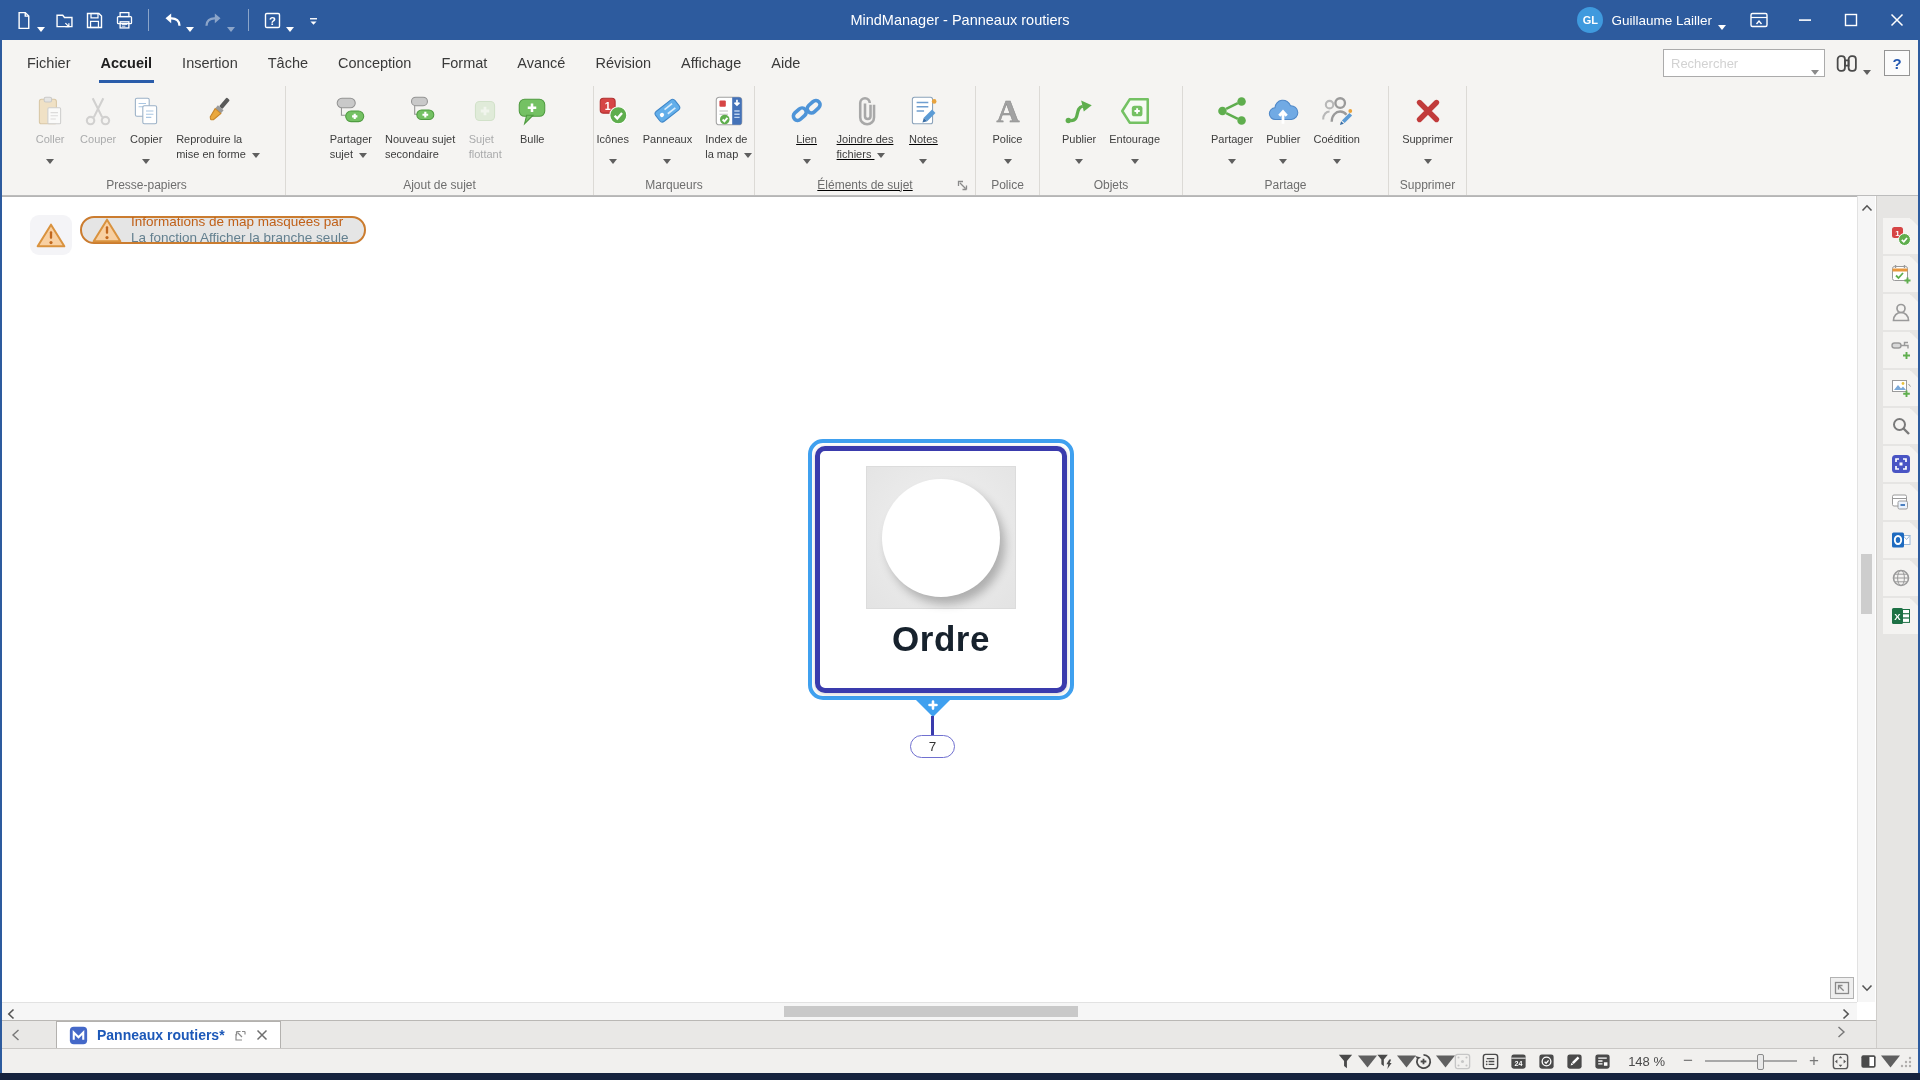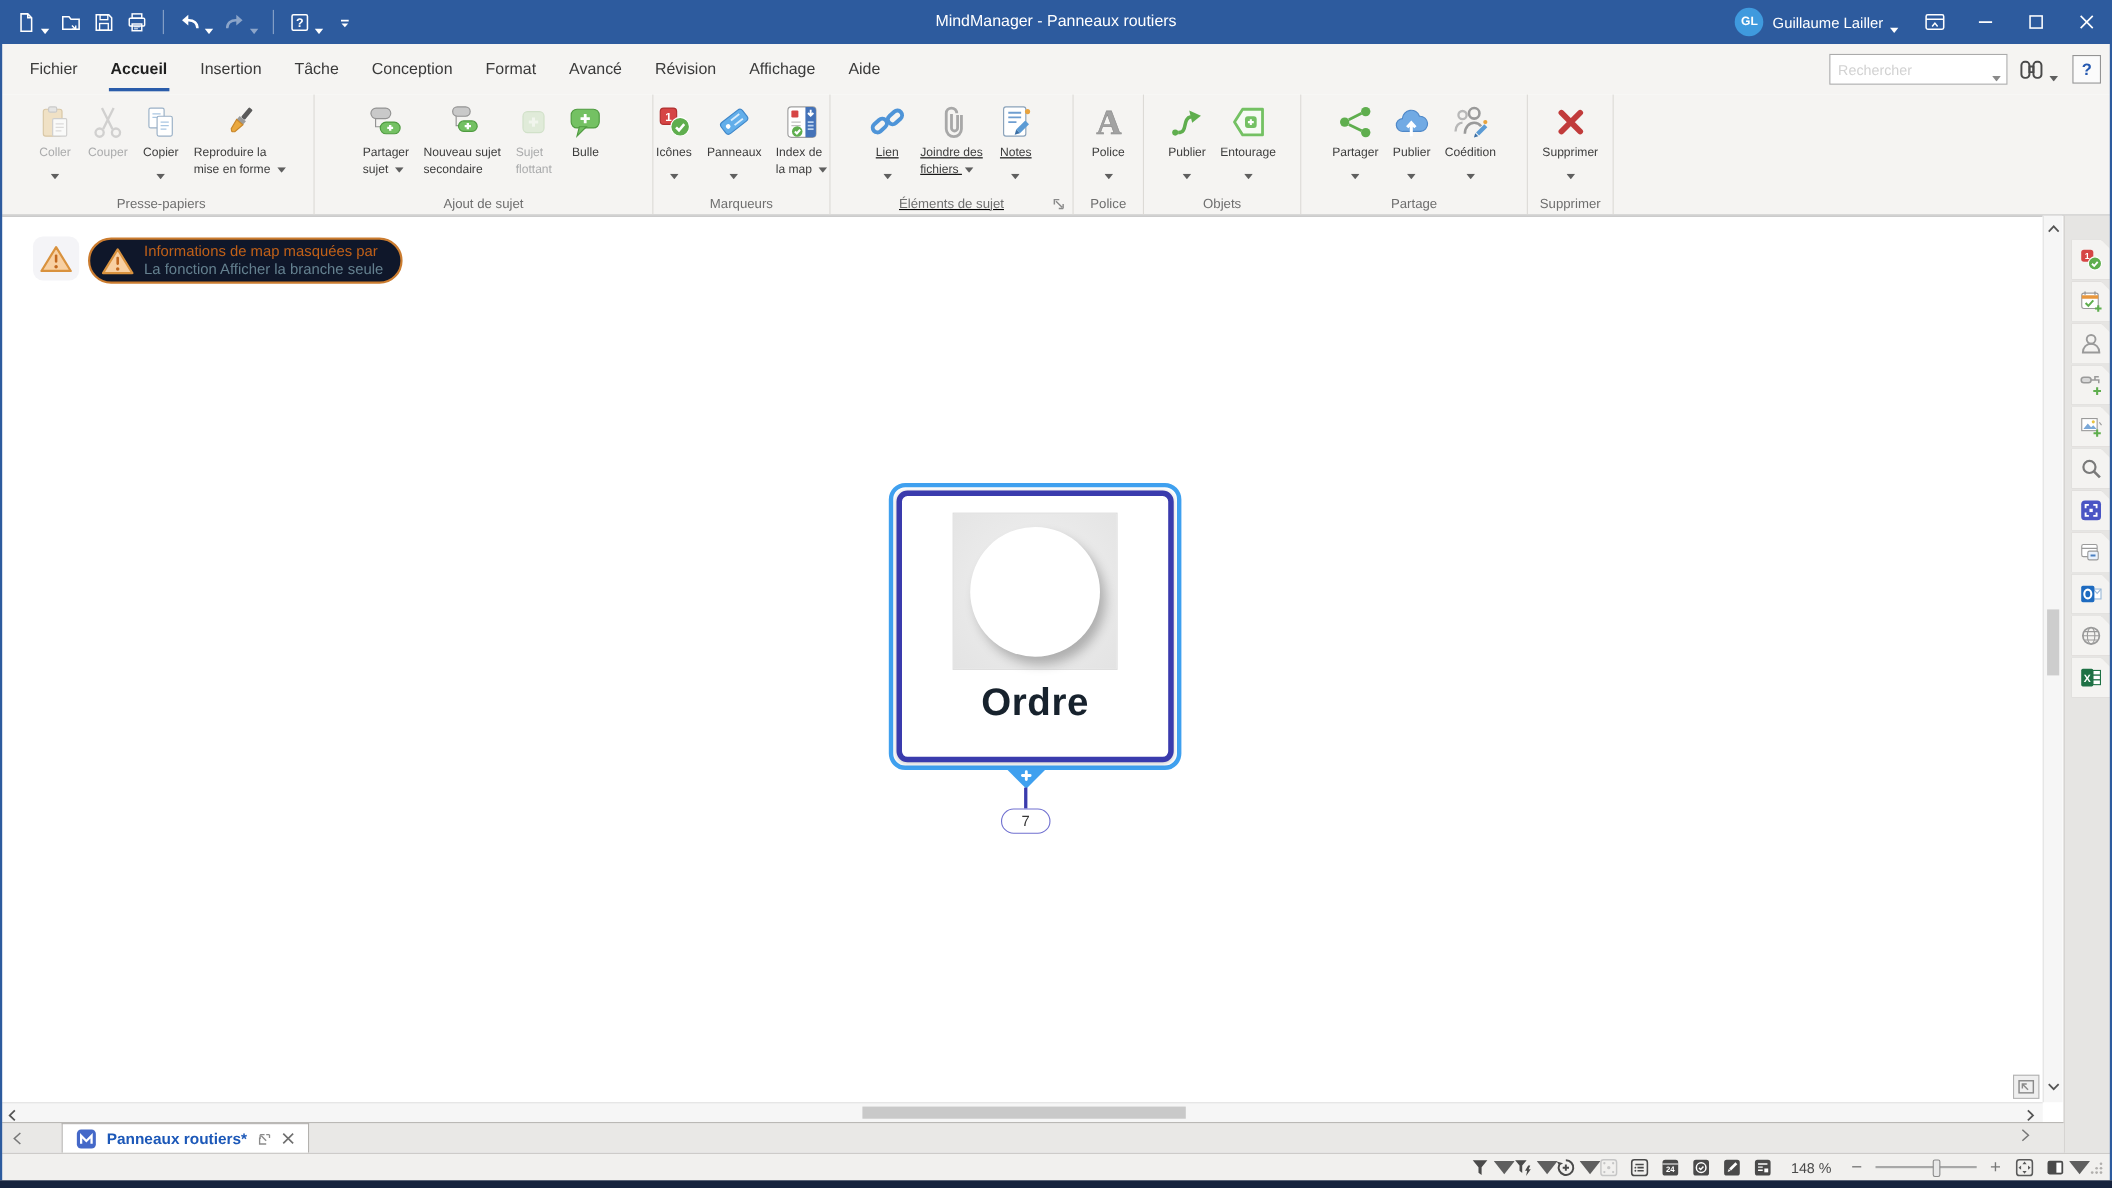--- a/index.html
+++ b/index.html
@@ -51,21 +51,21 @@
   .rbtn.disabled .lbl{color:#aaabac}
   .rbtn.disabled .ric{opacity:.55}
   .grouplabel{height:21px;font-size:12px;color:#6e6e6e;display:flex;align-items:center;justify-content:center;width:100%;position:relative}
   .launcher{position:absolute;right:6px;bottom:3px}
   .launcher svg{width:13px;height:13px}
   .lbl .car{margin-left:3px;color:#5f5f5f}
   
   .canvas{position:absolute;left:2px;top:196px;width:1855px;height:806px;background:#fff;border-top:1px solid #b5b5b5;box-sizing:border-box}
   .warn-chip{position:absolute;left:28px;top:18px;width:42px;height:40px;background:#f4f4f7;border-radius:9px;
              display:flex;align-items:center;justify-content:center}
-  .warn-pill{position:absolute;left:78px;top:19px;height:42px;border:2px solid #cb7c2f;border-radius:22px;background:#0f172a;
+  .warn-pill{position:absolute;left:78px;top:19px;height:28px;border:2px solid #cb7c2f;border-radius:22px;background:#e5e5e5;
              display:flex;align-items:center;gap:9px;padding:0 16px 0 10px;box-sizing:border-box}
   .warn-texts{display:flex;flex-direction:column;justify-content:center}
   .warn-l1{font-size:13.5px;color:#c06018;line-height:16px}
   .warn-l2{font-size:13.5px;color:#64808f;line-height:16px}
   .topic-sel{position:absolute;left:806px;top:242px;width:266px;height:261px;border:4px solid #3fa0ef;border-radius:15px;
              background:#fff;box-sizing:border-box}
   .topic-inner{position:absolute;left:3px;top:3px;right:3px;bottom:3px;border:5px solid #3a3bad;border-radius:10px;
                background:#fff;display:flex;flex-direction:column;align-items:center;box-shadow:0 1px 4px rgba(0,0,0,.18)}
   .topic-img{width:150px;height:143px;margin-top:15px;background:radial-gradient(circle at 50% 45%,#f1f1f1,#e3e3e3);
              border:1px solid #dcdcdc;display:flex;align-items:center;justify-content:center;box-sizing:border-box}

